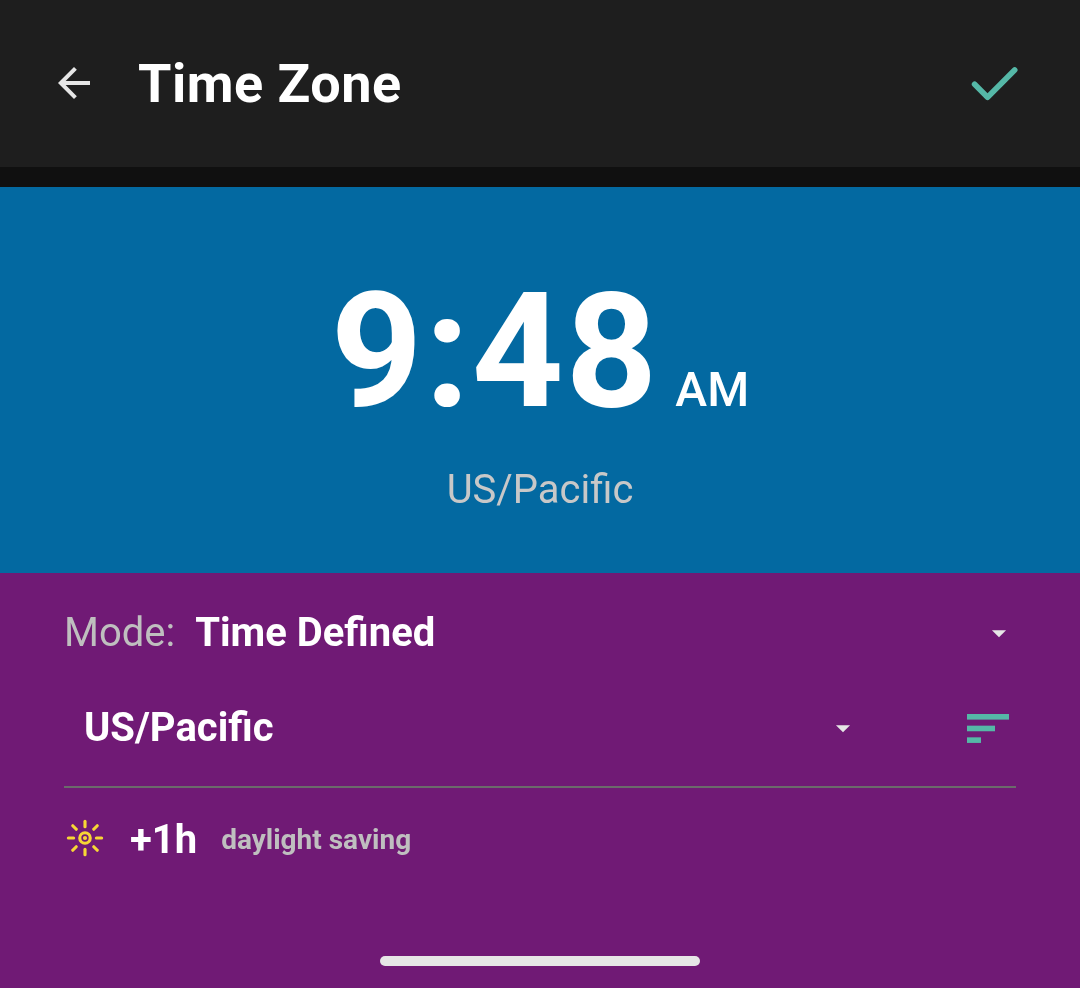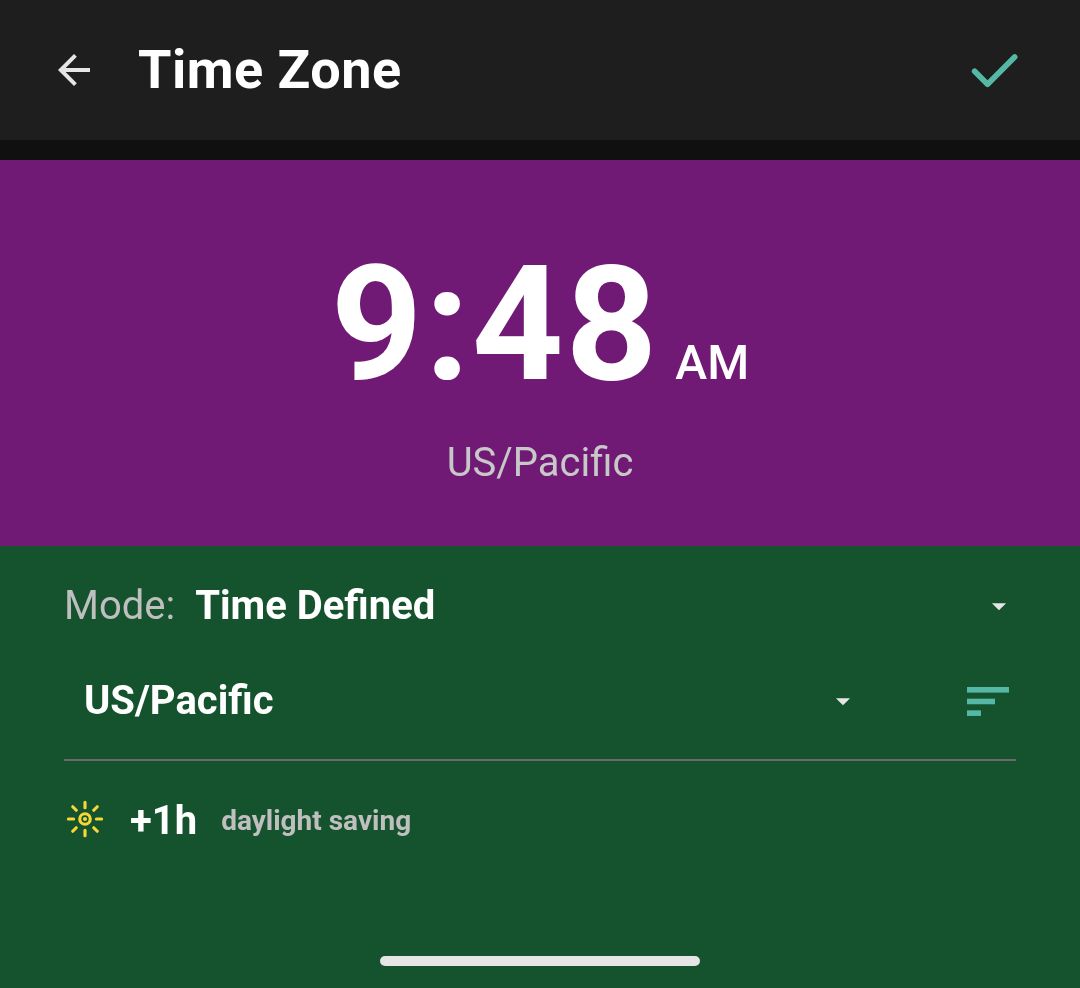--- a/index.html
+++ b/index.html
@@ -9,61 +9,61 @@
       background: #101010;
       font-family: "Roboto", "Helvetica Neue", Arial, sans-serif;
       color: #e6e6e6;
       overflow: hidden;
     }
     .page { width: 100%; height: 100%; display: flex; flex-direction: column; }
 
     
     .header {
       background: #1e1e1e;
-      height: 140px;
+      height: 167px;
       display: flex;
       align-items: center;
       padding: 0 55px 1px 50px;
       gap: 40px;
     }
     .back-btn { display: flex; align-items: center; cursor: pointer; }
     .header-title { flex: 1 1 auto; color: #ffffff; font-size: 54px; font-weight: 700; letter-spacing: 0.5px; }
     .confirm-btn { display: flex; align-items: center; cursor: pointer; }
 
     
     .clock-section {
-      background: #701a75;
+      background: #0369a1;
       flex: 0 0 auto;
       padding: 85px 0 60px 0;
       display: flex;
       flex-direction: column;
       align-items: center;
       border-top: 0;
       margin-top: 20px;
     }
     .clock-time-row { display: flex; align-items: baseline; justify-content: center; }
     .clock-time { color: #ffffff; font-size: 160px; font-weight: 700; letter-spacing: 2px; line-height: 1; }
     .clock-ampm { color: #ffffff; font-size: 48px; font-weight: 500; margin-left: 16px; }
     .clock-tz { margin-top: 34px; font-size: 40px; color: #c8c8c8; font-weight: 400; }
 
     
-    .settings { background: #14532d; padding: 36px 64px 0 64px; flex: 1 1 auto; display: flex; flex-direction: column; }
+    .settings { background: #701a75; padding: 36px 64px 0 64px; flex: 1 1 auto; display: flex; flex-direction: column; }
 
     .mode-row { display: flex; align-items: center; gap: 20px; cursor: pointer; }
     .mode-label { font-size: 40px; color: #bfbfbf; font-weight: 400; }
     .mode-value { font-size: 40px; color: #ffffff; font-weight: 700; flex: 1 1 auto; }
     .dropdown-caret { display: flex; align-items: center; }
 
     .tz-row { margin-top: 44px; display: flex; align-items: center; gap: 30px; cursor: pointer; padding-bottom: 30px; border-bottom: 2px solid #6b6b6b; }
     .tz-text { flex: 1 1 auto; padding-left: 20px; }
     .tz-name { font-size: 40px; color: #ffffff; font-weight: 700; line-height: 1.35; }
     .tz-desc { font-size: 40px; color: #bfbfbf; font-weight: 400; }
     .sort-btn { display: flex; align-items: center; cursor: pointer; }
 
-    .dst-row { margin-top: 36px; display: flex; align-items: center; gap: 24px; }
+    .dst-row { margin-top: 28px; display: flex; align-items: center; gap: 24px; }
     .dst-offset { font-size: 40px; color: #ffffff; font-weight: 700; }
     .dst-label { font-size: 28px; color: #bfbfbf; font-weight: 700; }
 
     
     .home-bar-area { position: absolute; bottom: 22px; left: 0; width: 100%; display: flex; justify-content: center; }
     .home-bar { width: 320px; height: 10px; border-radius: 5px; background: #e6e6e6; }
   </style>
 </head>
 <body>
 

